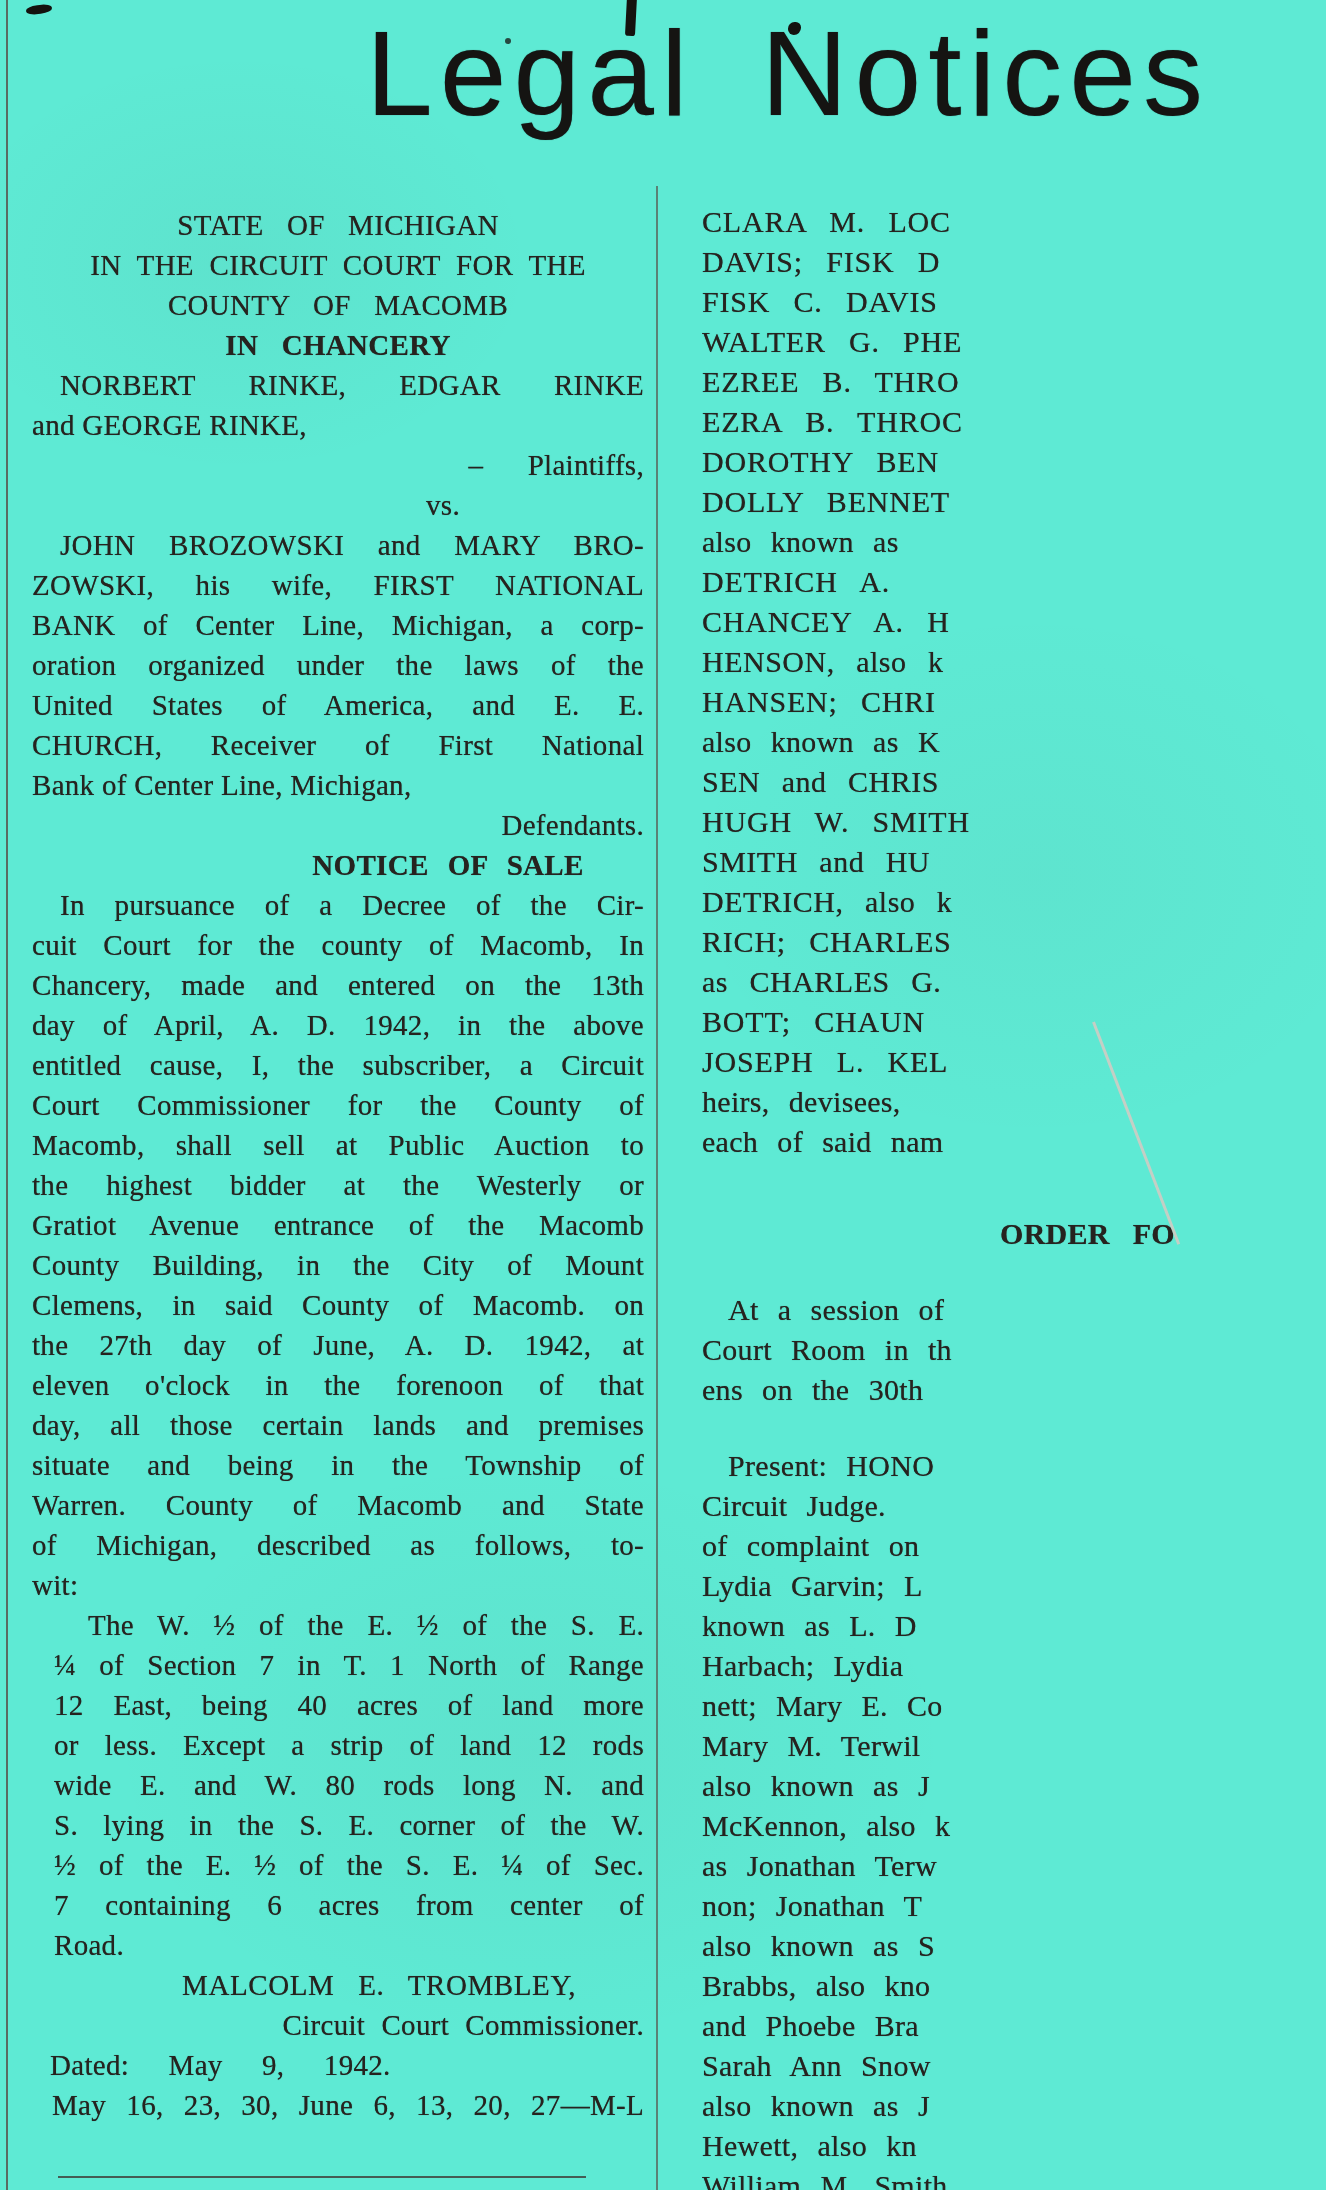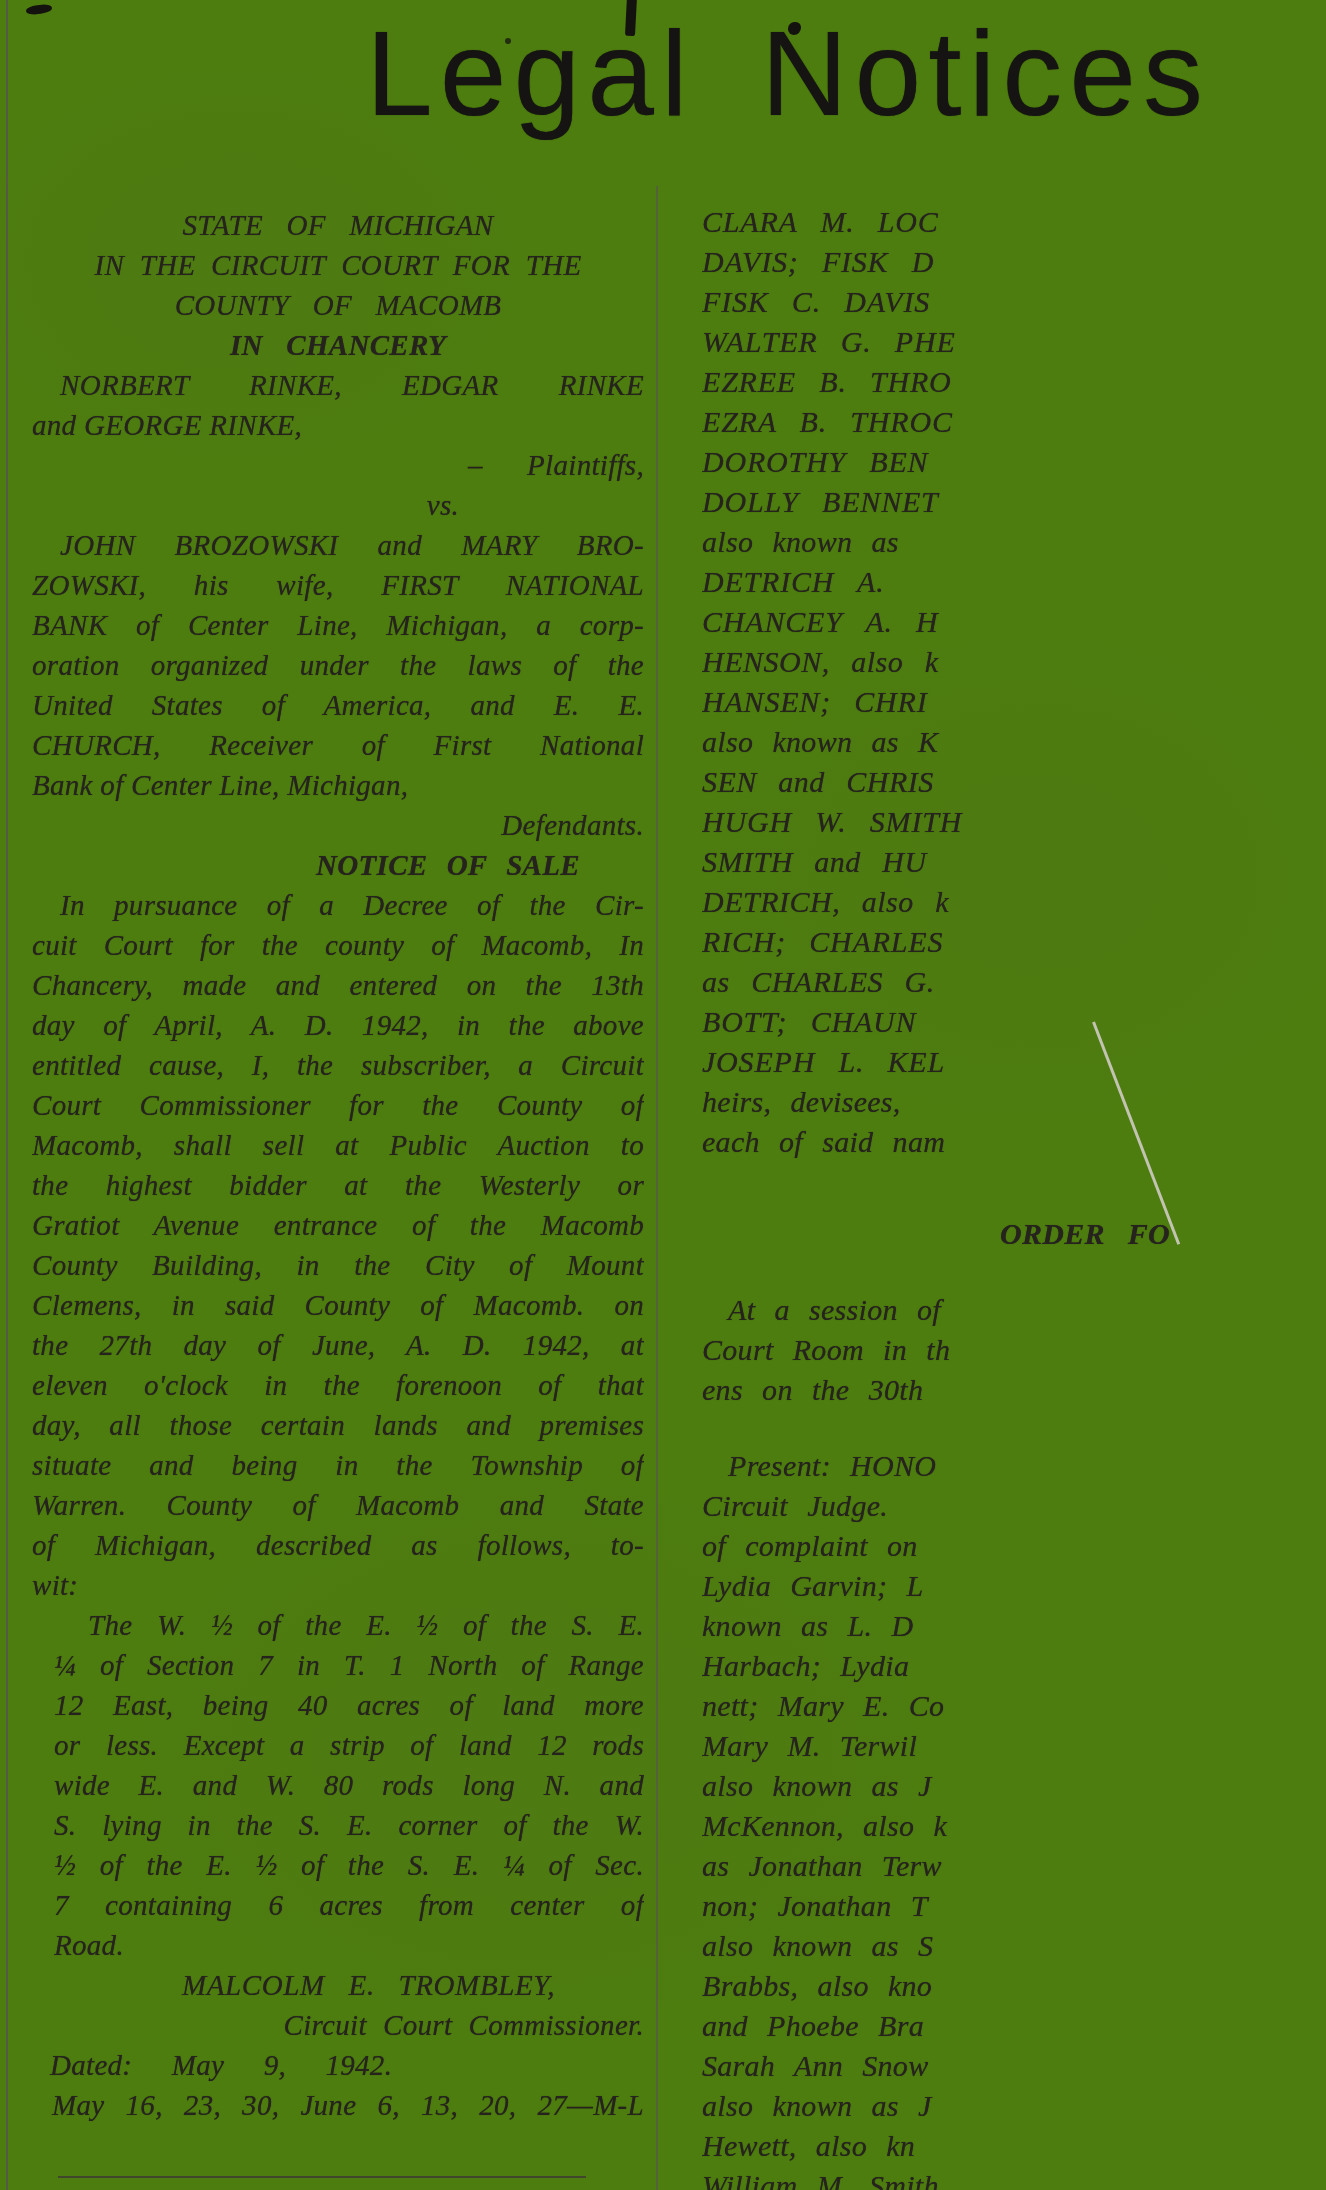--- a/index.html
+++ b/index.html
@@ -1,19 +1,19 @@
 <!DOCTYPE html>
 <html><head>
 <meta charset="utf-8">
 <style>
   html,body{margin:0;padding:0;background:#d8d6d0;}
   #page{
     position:relative;
     width:1326px;height:2190px;
-    background:#4d7c0f;
+    background:#5eead4;
     overflow:hidden;
     font-family:"Liberation Serif", serif;
     color:#26231f;
   }
   #page::before{
     content:"";position:absolute;inset:0;pointer-events:none;
     background:
       radial-gradient(420px 300px at 18% 12%, rgba(90,85,75,.05), transparent 70%),
       radial-gradient(500px 380px at 78% 40%, rgba(90,85,75,.04), transparent 70%),
       radial-gradient(600px 420px at 40% 80%, rgba(90,85,75,.05), transparent 70%);
@@ -25,21 +25,21 @@
 
   #masthead{
     position:absolute;left:366px;top:8px;width:960px;height:150px;
     font-family:"Liberation Sans", sans-serif;
     font-size:120px;line-height:130px;font-weight:400;
     letter-spacing:7px;word-spacing:26px;color:#151412;
     white-space:nowrap;
     text-shadow:0 0 1px rgba(0,0,0,.5);
   }
 
-  .col{position:absolute;font-style:italic;}
+  .col{position:absolute;}
   #col-left{left:32px;top:205px;width:612px;font-size:29px;}
   #col-right{left:702px;top:202px;width:624px;font-size:30px;}
   .line{
     height:40px;line-height:40px;overflow:hidden;
     letter-spacing:.3px;
     text-shadow:0 0 .7px rgba(25,22,18,.65);
     white-space:nowrap;
   }
   #col-left .line{white-space:normal;}
   .cw {text-align:center;word-spacing:.55em;}

